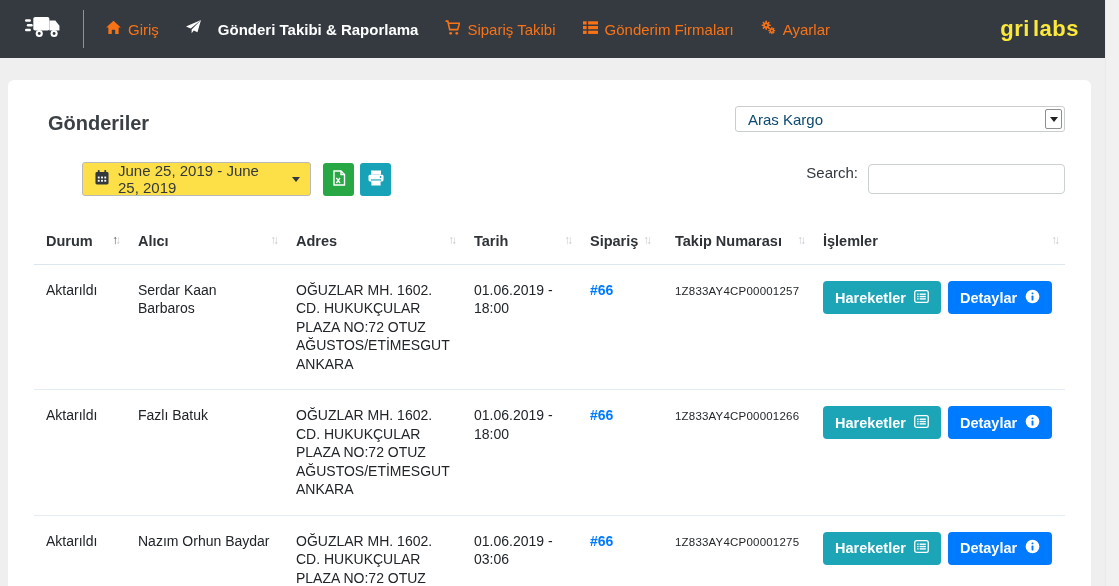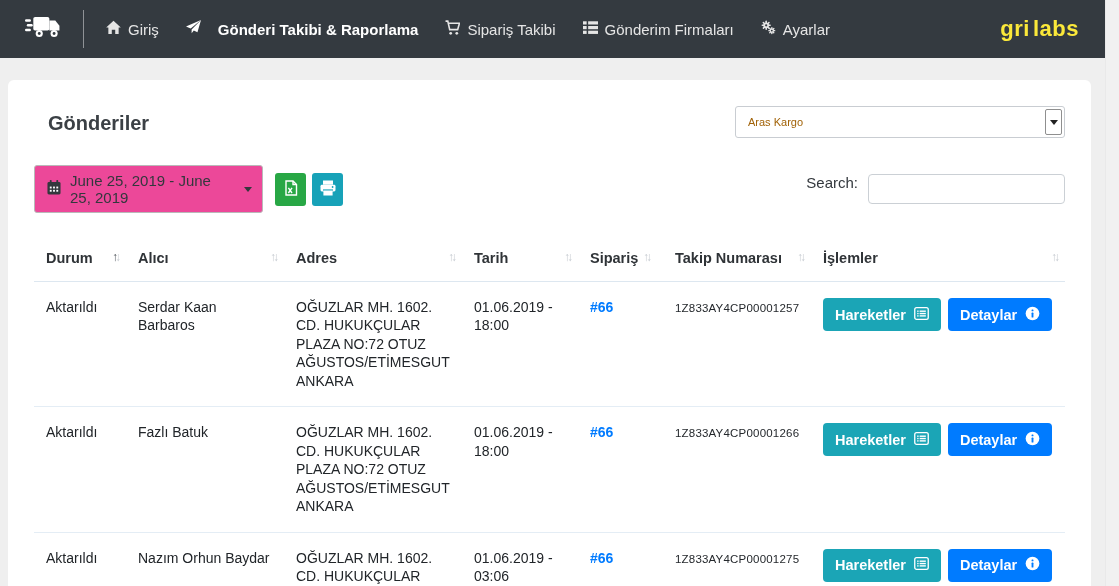--- a/index.html
+++ b/index.html
@@ -8,40 +8,40 @@
 
   
   .scrollbar-track { position:fixed; top:0; right:0; width:14px; height:586px; background:#f1f1f1; border-left:1px solid #e9e9e9; z-index:50; }
 
   
   .navbar { height:58px; width:1105px; background:#343a40; display:flex; align-items:center; padding:0 26px 0 25px; }
   .brand { display:flex; align-items:center; }
   .brand svg { width:38px; height:28px; }
   .nav-divider { width:1px; height:38px; background:rgba(255,255,255,.45); margin:0 22px 0 20px; }
   .nav-items { display:flex; align-items:center; gap:27px; }
-  .nav-item { display:flex; align-items:center; gap:7px; font-size:15px; color:#e5e5e5; cursor:pointer; white-space:nowrap; }
+  .nav-item { display:flex; align-items:center; gap:7px; font-size:15px; color:#f97316; cursor:pointer; white-space:nowrap; }
   .nav-item svg { width:15px; height:15px; flex:none; }
   .nav-item.active { color:#ffffff; font-weight:700;gap:17px; }
   .nav-logo { margin-left:auto; font-size:22px; color:#fbe83a; letter-spacing:.5px; }
   .nav-logo .b { font-weight:700; }
   .nav-logo .l { font-weight:700; margin-left:3px; }
 
   
   .card { margin:22px 14px 0 8px; width:1083px; min-height:620px; background:#fff; border-radius:6px 6px 0 0; padding:26px 26px 30px 26px; }
 
   .title-row { display:flex; justify-content:space-between; align-items:flex-start; }
   .page-title { font-size:20px; font-weight:700; color:#3b4045; margin-left:14px; margin-top:6px; }
 
-  .carrier-select { position:relative; width:330px; height:32px; border:1px solid #c9cdd2; border-radius:3px; background:#fff; display:flex; align-items:center; padding:0 26px 0 12px; font-size:11px; color:#a16207; cursor:pointer; }
+  .carrier-select { position:relative; width:330px; height:26px; border:1px solid #c9cdd2; border-radius:3px; background:#fff; display:flex; align-items:center; padding:0 26px 0 12px; font-size:15px; color:#0c4a6e; cursor:pointer; }
   .carrier-caret { position:absolute; right:2px; top:2px; bottom:2px; width:17px; border:1px solid #8f8f8f; border-radius:2px; background:#fff; display:flex; align-items:center; justify-content:center; }
   .carrier-caret::after { content:""; width:0; height:0; border:4px solid transparent; border-top:5px solid #222; margin-top:4px; }
 
   
   .toolbar { display:flex; align-items:center; margin-top:27px; }
-  .date-range { display:flex; align-items:center; gap:9px; width:229px; height:48px; border:1px solid #b9b9b9; border-radius:3px; background:#ec4899; padding:0 10px 0 12px; font-size:15px; color:#33383d; cursor:pointer; }
+  .date-range { display:flex; align-items:center; gap:9px; width:229px; height:34px; border:1px solid #b9b9b9; border-radius:3px; background:#fde047; padding:0 10px 0 12px; font-size:15px; color:#33383d; cursor:pointer;margin-left:48px; }
   .date-range svg { width:14px; height:15px; flex:none; }
   .date-caret { width:0; height:0; border:4px solid transparent; border-top:5px solid #33383d; margin-top:4px; margin-left:1px; }
   .tool-btn { width:31px; height:33px; border:none; border-radius:3px; display:flex; align-items:center; justify-content:center; cursor:pointer; }
   .btn-excel { background:#28a745; margin-left:12px; }
   .btn-print { background:#17a2b8; margin-left:6px; }
   .tool-btn svg { width:16px; height:16px; }
 
   .search-wrap { margin-left:auto; display:flex; align-items:flex-start; gap:10px; }
   .search-label { font-size:15px; color:#33383d; }
   .search-input { width:197px; height:30px; border:1px solid #cbd0d5; border-radius:4px; font-size:14px; padding:0 8px; outline:none; font-family:"Liberation Sans", sans-serif; }

